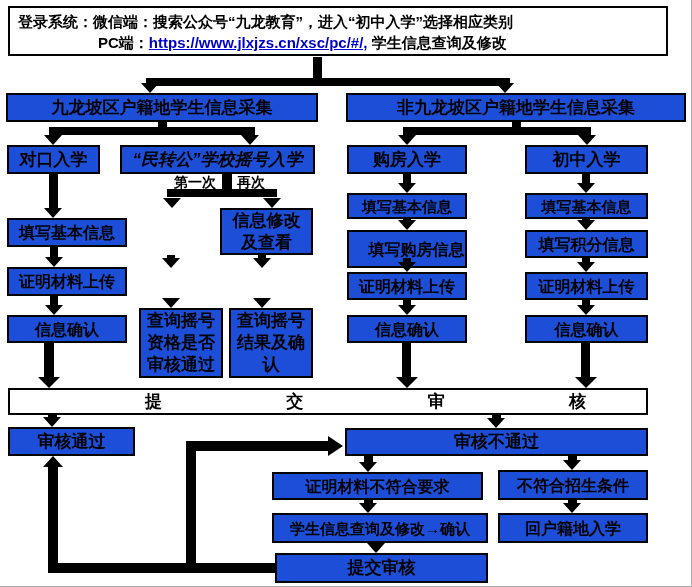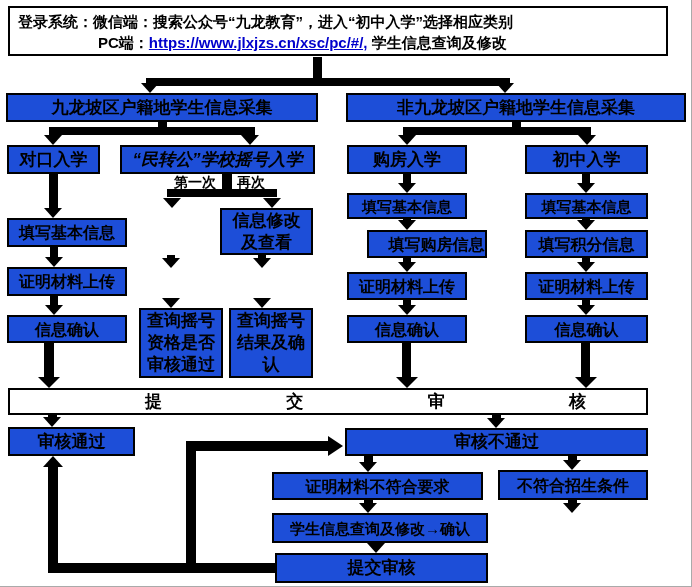--- a/index.html
+++ b/index.html
@@ -62,21 +62,21 @@
   <div class="node fs17" style="left:220px;top:208px;width:93px;height:47px;">信息修改
 及查看</div>
   <div class="node fs17" style="left:139px;top:308px;width:84px;height:70px;">查询摇号
 资格是否
 审核通过</div>
   <div class="node fs17" style="left:229px;top:308px;width:84px;height:70px;">查询摇号
 结果及确
 认</div>
 
   <div class="node fs15" style="left:347px;top:193px;width:120px;height:26px;">填写基本信息</div>
-  <div class="node" style="left:367px;top:230px;width:120px;height:28px;padding-left:19px;">填写购房信息</div>
+  <div class="node" style="left:347px;top:230px;width:120px;height:38px;padding-left:19px;">填写购房信息</div>
   <div class="node" style="left:347px;top:272px;width:120px;height:28px;">证明材料上传</div>
   <div class="node" style="left:347px;top:315px;width:120px;height:28px;">信息确认</div>
 
   <div class="node fs15" style="left:525px;top:193px;width:123px;height:26px;">填写基本信息</div>
   <div class="node" style="left:525px;top:230px;width:123px;height:28px;">填写积分信息</div>
   <div class="node" style="left:525px;top:272px;width:123px;height:28px;">证明材料上传</div>
   <div class="node" style="left:525px;top:315px;width:123px;height:28px;">信息确认</div>
 
   <div class="bar" style="left:8px;top:388px;width:640px;height:27px;">
     <span>提</span>
@@ -85,20 +85,21 @@
     <span>核</span>
   </div>
 
   <div class="node fs17" style="left:8px;top:427px;width:127px;height:29px;">审核通过</div>
   <div class="node" style="left:272px;top:472px;width:211px;height:28px;">证明材料不符合要求</div>
 
   <div class="node fs17" style="left:345px;top:428px;width:303px;height:28px;">审核不通过</div>
   <div class="node fs15" style="left:272px;top:513px;width:216px;height:30px;">学生信息查询及修改→确认</div>
   <div class="node fs17" style="left:275px;top:553px;width:213px;height:30px;">提交审核</div>
   <div class="node" style="left:498px;top:470px;width:150px;height:30px;">不符合招生条件</div>
+  <div class="node" style="left:498px;top:513px;width:150px;height:30px;">回户籍地入学</div>
 
 <div class="ln" style="left: 313px; top: 57px; width: 9px; height: 25px;"></div>
     <div class="ln" style="left: 146px; top: 78px; width: 364px; height: 8px;"></div>
     <div class="ad" style="left: 141px; top: 83px;"></div>
     <div class="ad" style="left: 496px; top: 83px;"></div>
     <div class="ln" style="left: 158px; top: 122px; width: 9px; height: 8px;"></div>
     <div class="ln" style="left: 49px; top: 127px; width: 206px; height: 8px;"></div>
     <div class="ad" style="left: 44px; top: 135px;"></div>
     <div class="ad" style="left: 241px; top: 135px;"></div>
     <div class="ln" style="left: 512px; top: 122px; width: 9px; height: 8px;"></div>

